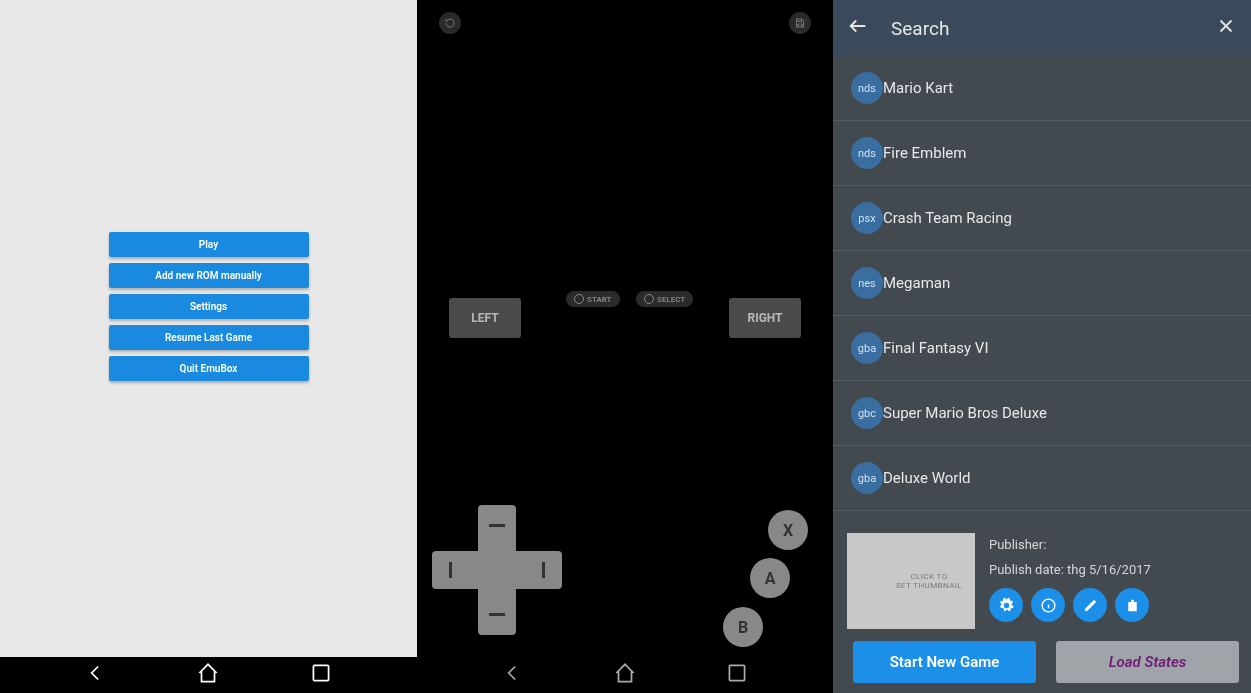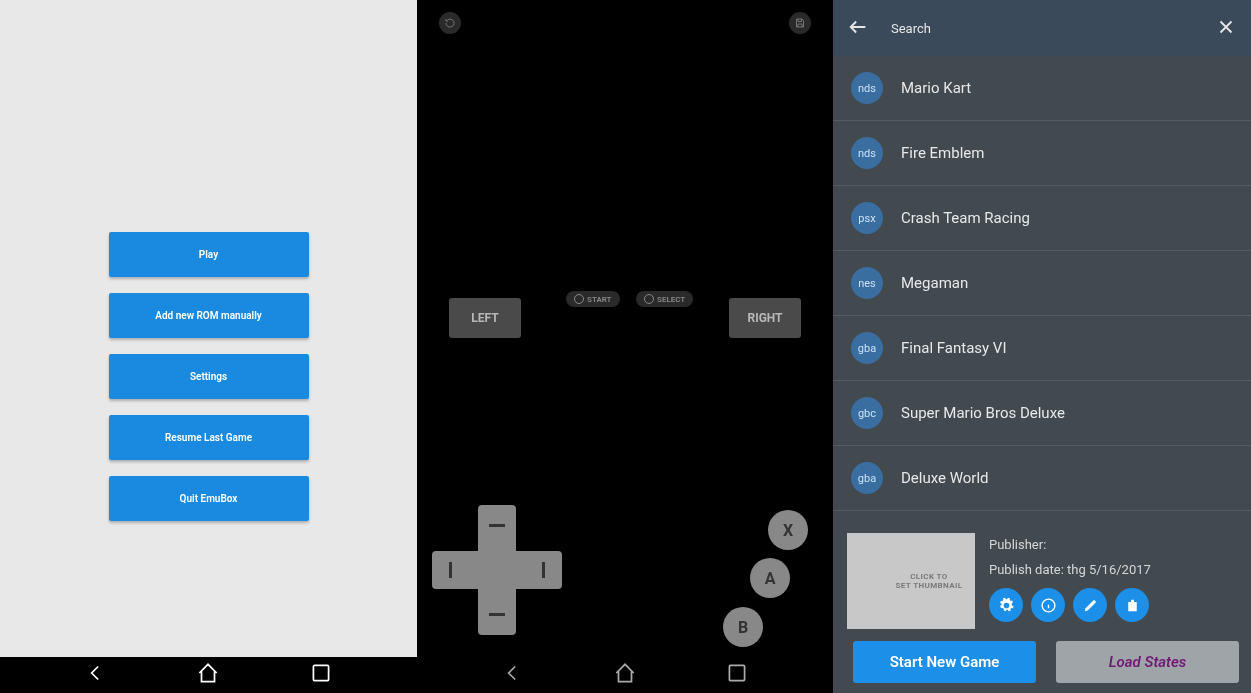--- a/index.html
+++ b/index.html
@@ -41,22 +41,22 @@
     left: 50%;
     transform: translateX(-50%);
     width: 200px;
   }
   .menu1 .btn {
     background: #1a8ae0;
     color: #fff;
     font-size: 10px;
     font-weight: 600;
     text-align: center;
-    padding: 17px 4px;
-    margin-bottom: 16px;
+    padding: 7px 4px;
+    margin-bottom: 6px;
     border-radius: 2px;
     box-shadow: 0 2px 3px rgba(0,0,0,0.25);
   }
 
   
   .topcircle {
     position:absolute;
     width:22px;height:22px;border-radius:50%;
     background:#2a2a2a;
     display:flex;align-items:center;justify-content:center;
@@ -101,45 +101,45 @@
     color:#ddd;font-size:12px;
   }
   .ctxMenu .row.sel{background:#484848;}
   .ctxMenu .row svg{width:14px;height:14px;stroke:#ccc;fill:none;stroke-width:1.6;}
 
   
   .header3{
     height:56px;background:#3a4a5a;
     display:flex;align-items:center;
     padding:0 14px;gap:22px;
-    color:#e6e6e6;font-size:13px;
+    color:#e6e6e6;font-size:19px;
   }
   .header3 svg{width:22px;height:22px;stroke:#e6e6e6;fill:none;stroke-width:2;}
   .header3 .title{flex:1;}
   .list3{flex:1;overflow:hidden;}
   .item3{
-    display:flex;align-items:center;gap:18px;
+    display:flex;align-items:center;
     padding:16px 18px;
     border-bottom:1px solid #555c62;
     color:#e8e8e8;font-size:15px;
   }
   .tag{
     width:32px;height:32px;border-radius:50%;
     background:#3a6ea0;
     color:#cbe0f2;
     font-size:11px;
     display:flex;align-items:center;justify-content:center;
   }
   .detail3{
     display:flex;gap:14px;padding:10px 14px 0 14px;
     align-items:flex-start;
   }
   .thumb{
     width:128px;height:96px;background:#c8c8c8;
-    color:#7a7a7a;font-size:8px;font-weight:700;
+    color:#7a7a7a;font-size:8px;font-weight:400;
     display:flex;align-items:center;justify-content:center;text-align:center;
     letter-spacing:0.4px;
     padding-left:36px;
   }
   .meta{color:#d6d6d6;font-size:13px;line-height:1.9;}
   .circRow{display:flex;gap:8px;margin-top:6px;}
   .circ{width:34px;height:34px;border-radius:50%;background:#1c8fe8;display:flex;align-items:center;justify-content:center;}
   .circ svg{width:17px;height:17px;stroke:#fff;fill:none;stroke-width:2;}
   .circ.filled svg{fill:#fff;stroke:none;}
   .bottomBtns{display:flex;gap:12px;padding:12px 12px 10px 12px;}

